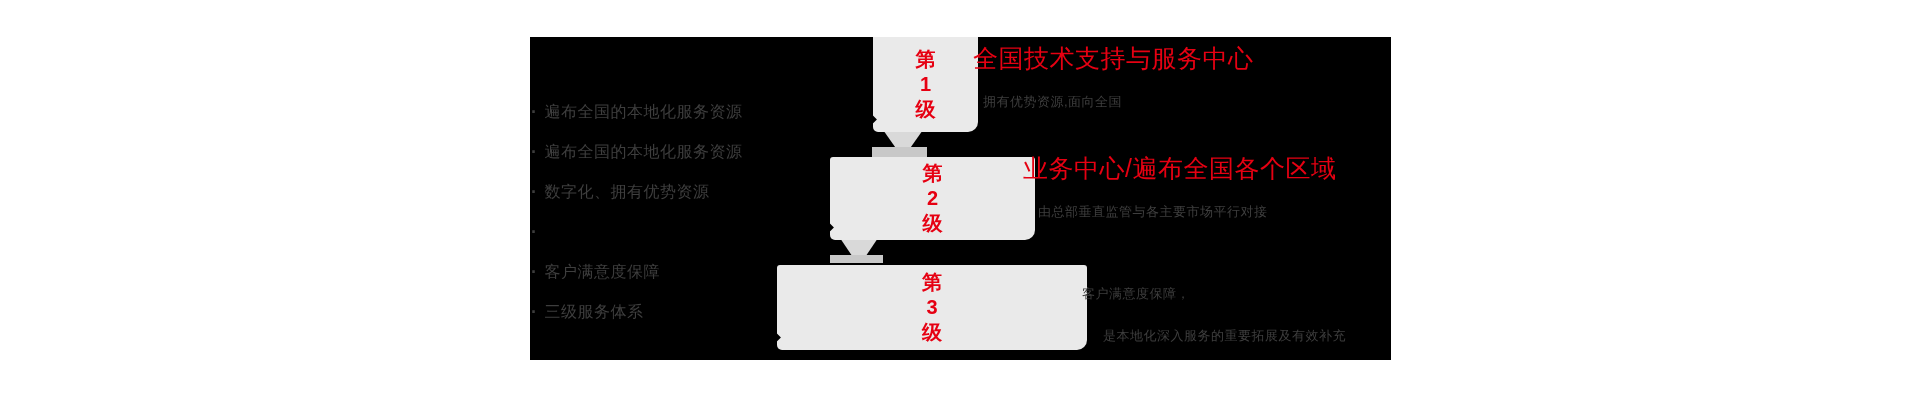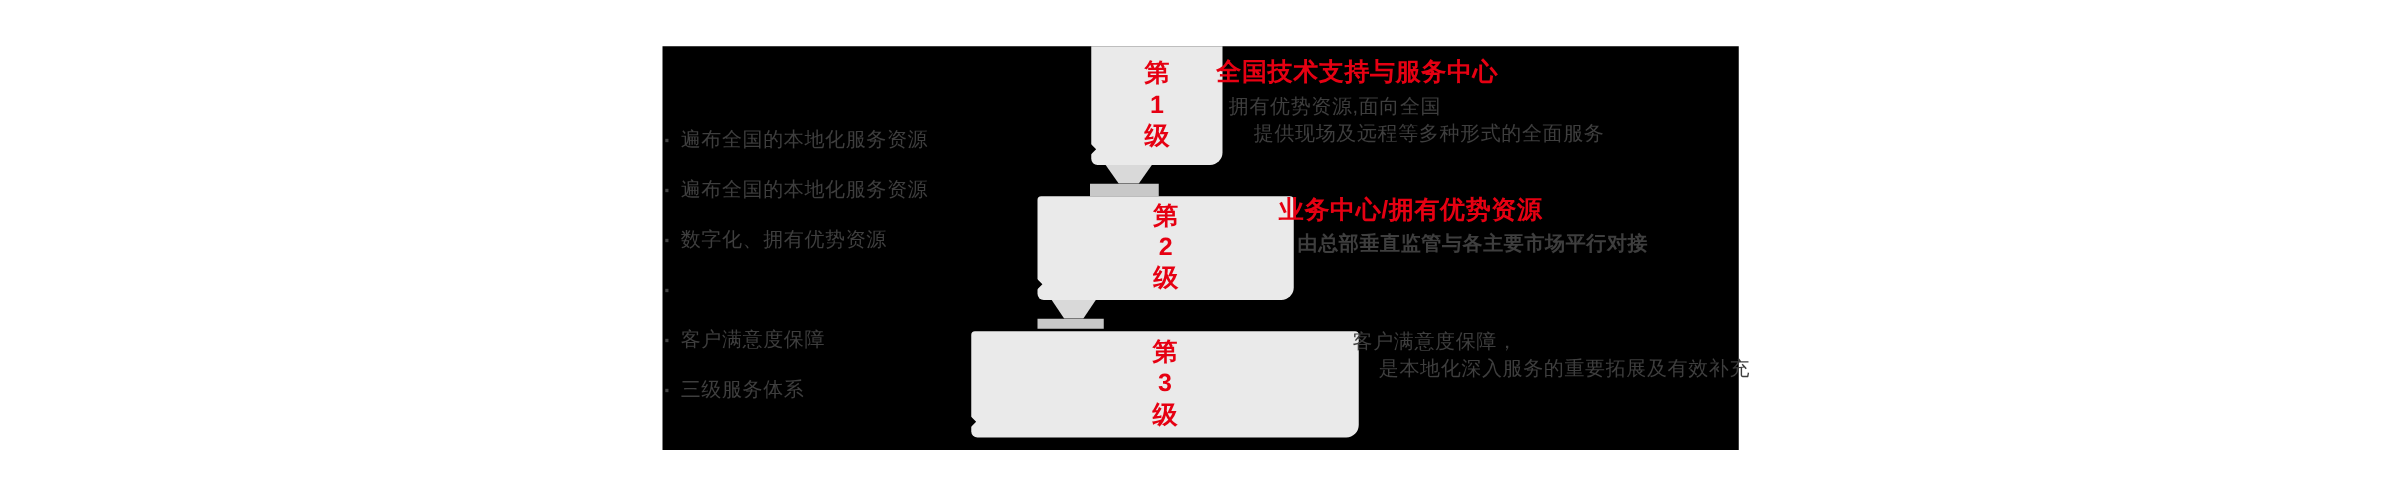--- a/index.html
+++ b/index.html
@@ -48,26 +48,26 @@
   .a1{left:324px;top:73px;}
   .a2{left:281px;top:181px;}
   .a3{left:228px;top:291px;}
   .corner-arrow polygon{fill:#000;}
   
   .group{position:absolute;white-space:nowrap;}
   .g1{left:443px;top:8px;}
   .g2{left:493px;top:118px;}
   .g3{left:540px;top:226px;}
   .g-title{
-    font-size:20px;line-height:26px;font-weight:bold;
+    font-size:25px;line-height:26px;font-weight:normal;
     color:var(--accent-red,#e60012);margin-bottom:4px;letter-spacing:.5px;
   }
-  .g-line{font-size:16px;line-height:22px;color:var(--text-gray,#3e3e3e);letter-spacing:.5px;}
+  .g-line{font-size:13px;line-height:22px;color:var(--text-gray,#3e3e3e);letter-spacing:.5px;margin-top:20px;}
   .g1 .l1{margin-left:10px;} .g1 .l2{margin-left:30px;}
-  .g2 .l1{margin-left:15px;font-weight:bold;} .g2 .l2{margin-left:34px;}
+  .g2 .l1{margin-left:15px;} .g2 .l2{margin-left:34px;}
   .g3 .l1{margin-left:12px;} .g3 .l2{margin-left:33px;}
 </style>
 </head>
 <body>
 
 <div class="panel">
 
   <ul class="left-list">
     <li>
       <span class="dot">·</span>
@@ -121,25 +121,24 @@
 3
 级</div>
   </div>
   <svg class="corner-arrow a3" viewBox="0 0 24 24">
     <polygon points="1,23 3,10 8,15 17,4 22,9 13,18 16,20"></polygon>
   </svg>
 
   <div class="group g1">
     <div class="g-title">全国技术支持与服务中心</div>
     <div class="g-line l1">拥有优势资源,面向全国</div>
-    <div class="g-line l2">提供现场及远程等多种形式的全面服务</div>
   </div>
 
   <div class="group g2">
-    <div class="g-title">业务中心/拥有优势资源</div>
+    <div class="g-title">业务中心/遍布全国各个区域</div>
     <div class="g-line l1">由总部垂直监管与各主要市场平行对接</div>
   </div>
 
   <div class="group g3">
     <div class="g-line l1">客户满意度保障，</div>
     <div class="g-line l2">是本地化深入服务的重要拓展及有效补充</div>
   </div>
 
 </div>
 

